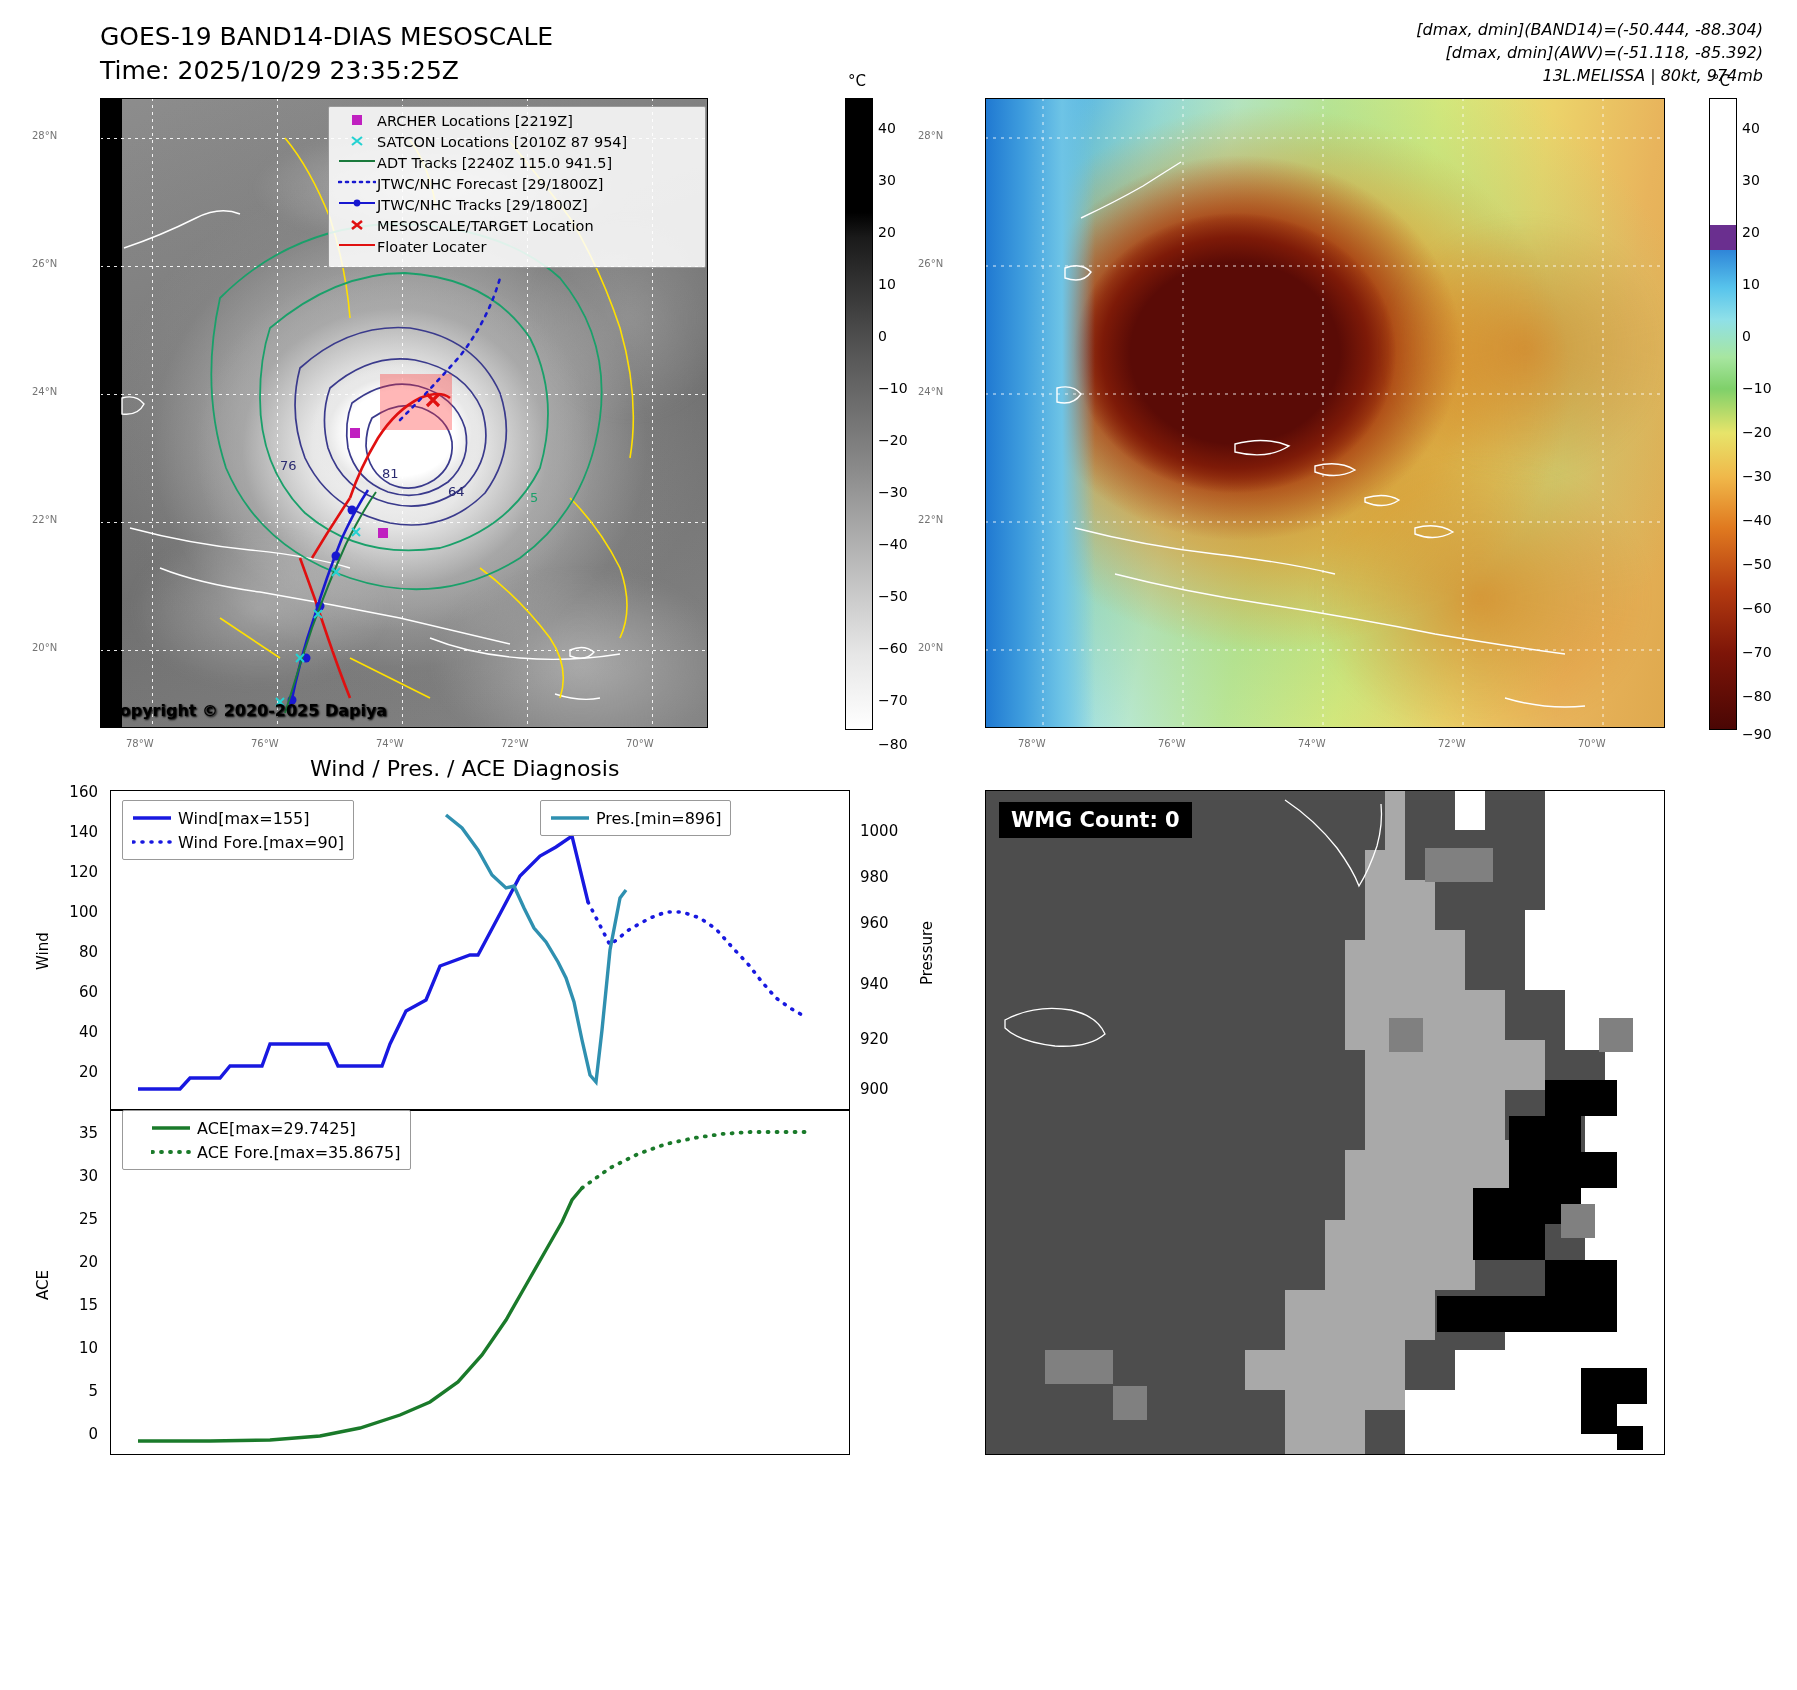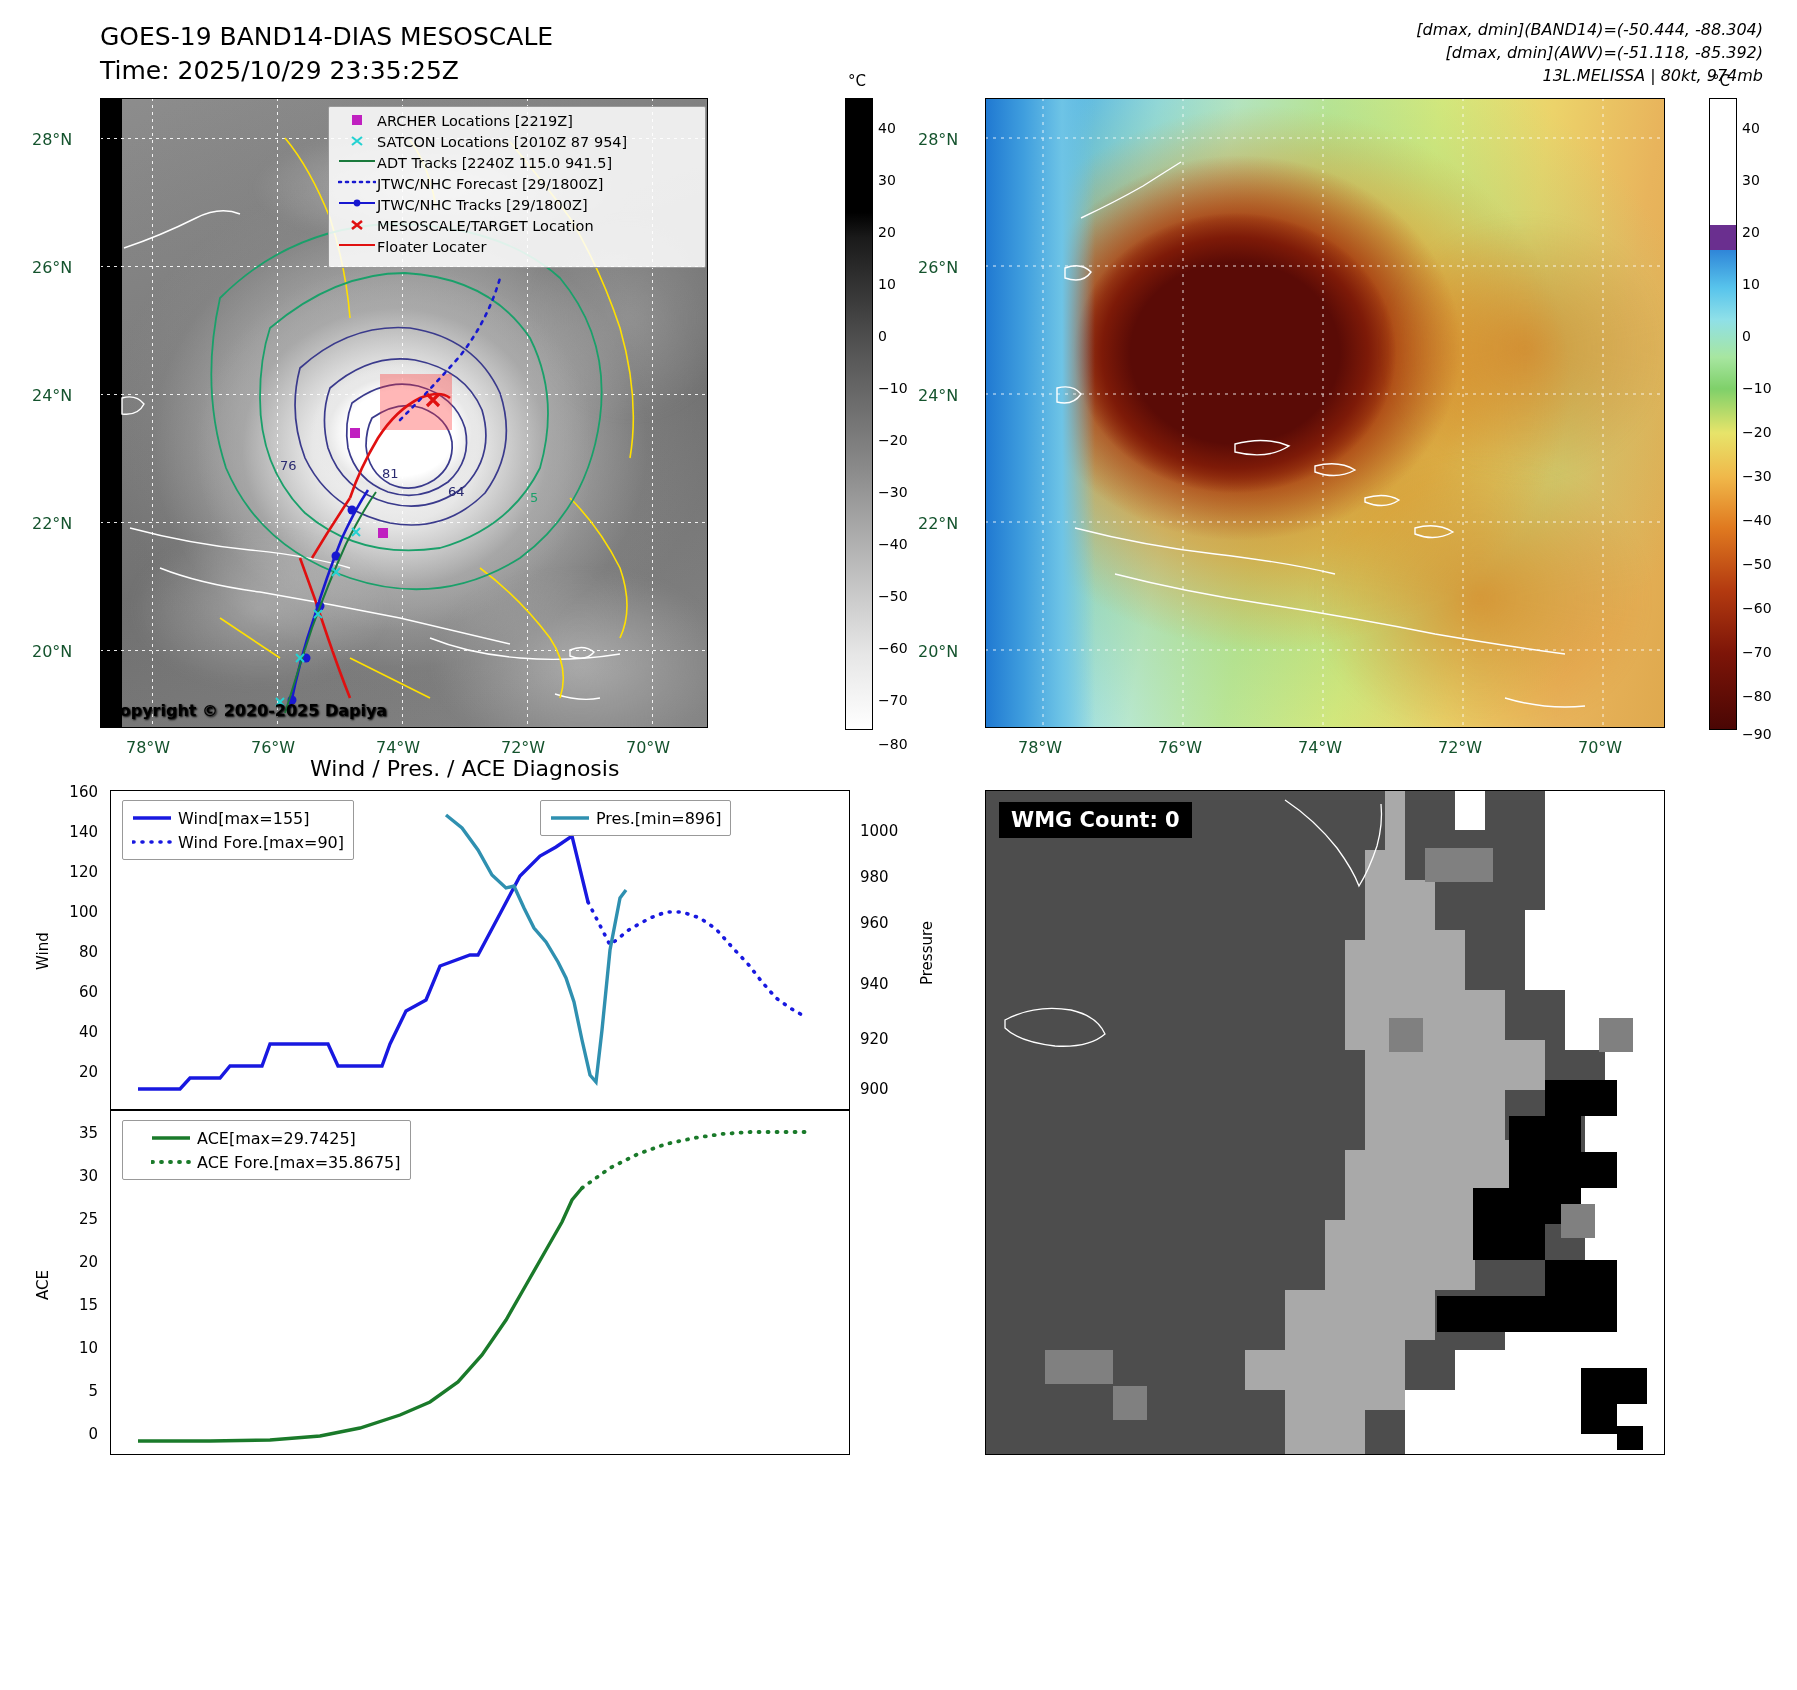--- a/index.html
+++ b/index.html
@@ -22,21 +22,21 @@
        radial-gradient(ellipse 330px 300px at 300px 345px, rgba(225,225,225,.7) 0%, rgba(190,190,190,.55) 45%, rgba(120,120,120,.15) 75%, rgba(110,110,110,0) 92%),
        radial-gradient(ellipse 500px 430px at 310px 330px, rgba(200,200,200,.45) 0%, rgba(130,130,130,.2) 60%, rgba(110,110,110,0) 90%),
        linear-gradient(160deg,#8d8d8d 0%, #7f7f7f 30%, #6e6e6e 60%, #868686 100%);
   }
   .ir-dark-edge{position:absolute;left:0;top:0;width:22px;height:100%;background:#000;}
   .ir-swirl{position:absolute;border-radius:50%;filter:blur(6px);}
 
   .grid-line{position:absolute;background-image:repeating-linear-gradient(to right,#fff 0 3px,transparent 3px 7px);height:1px;opacity:.9;}
   .grid-line-v{position:absolute;background-image:repeating-linear-gradient(to bottom,#fff 0 3px,transparent 3px 7px);width:1px;opacity:.9;}
 
-  .axlabel{position:absolute;font-size:16px;color:#14532d;}
+  .axlabel{position:absolute;font-size:10px;color:#737373;}
   .panel-border{position:absolute;inset:0;border:1.5px solid #000;pointer-events:none;}
 
   
   #tl-legend{position:absolute;left:228px;top:8px;width:360px;background:rgba(255,255,255,.86);
     border:1px solid #999;border-radius:2px;padding:6px 8px 7px 8px;font-size:14.5px;}
   #tl-legend .row{display:flex;align-items:flex-start;height:21px;}
   #tl-legend .sym{width:40px;display:flex;align-items:center;justify-content:center;flex:0 0 40px;}
   #tl-legend .lbl{white-space:nowrap;}
 
   .copyright{position:absolute;left:8px;bottom:8px;color:#000000;font-size:16px;font-weight:bold;
@@ -425,21 +425,21 @@
   <div class="ytickR" style="left:860px;top:1030px;">920</div>
   <div class="ytickR" style="left:860px;top:1080px;">900</div>
   <div class="ylab" style="left:918px;top:985px;">Pressure</div>
 
   <div class="abs" id="ace-panel">
     <div class="chart-frame"></div>
     <svg width="740" height="345" style="position:absolute;left:0;top:0;">
       <polyline fill="none" stroke="#1a7a2a" stroke-width="3.4" points="28,331 100,331 160,330 210,326 250,318 290,305 320,292 348,272 372,245 396,210 416,175 436,140 452,112 462,90 472,78"></polyline>
       <polyline fill="none" stroke="#1a7a2a" stroke-width="3.8" stroke-dasharray="1,8" stroke-linecap="round" points="472,78 500,58 528,44 556,34 584,28 612,24 640,22 668,22 700,22"></polyline>
     </svg>
-    <div class="chart-legend" style="left:12px;top:10px;padding-left:28px;">
+    <div class="chart-legend" style="left:12px;top:0;padding-left:28px;">
       <div class="row">
         <span class="sym">
             <svg width="40" height="12">
               <path d="M1 6 h38" stroke="#1a7a2a" stroke-width="3.4"></path>
             </svg>
           </span>
         <span>ACE[max=29.7425]</span>
       </div>
       <div class="row">
         <span class="sym">

